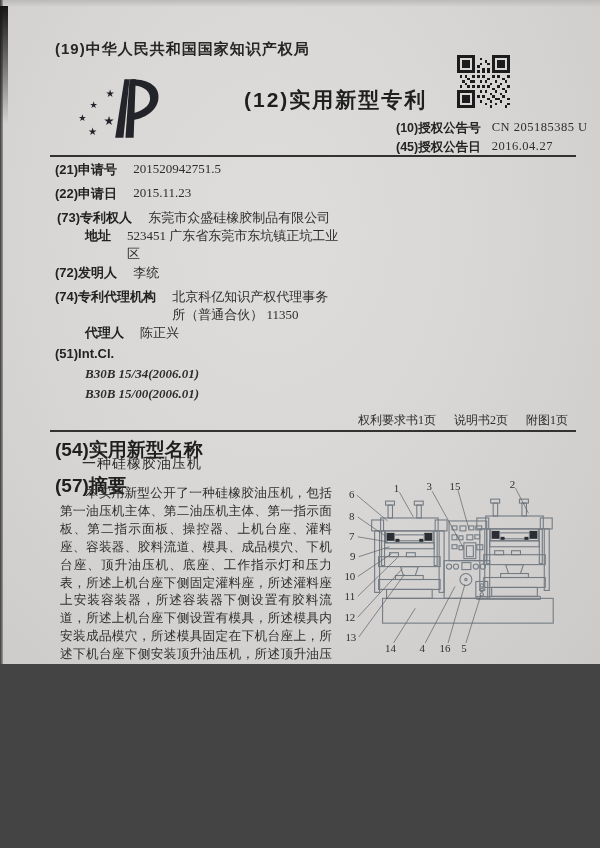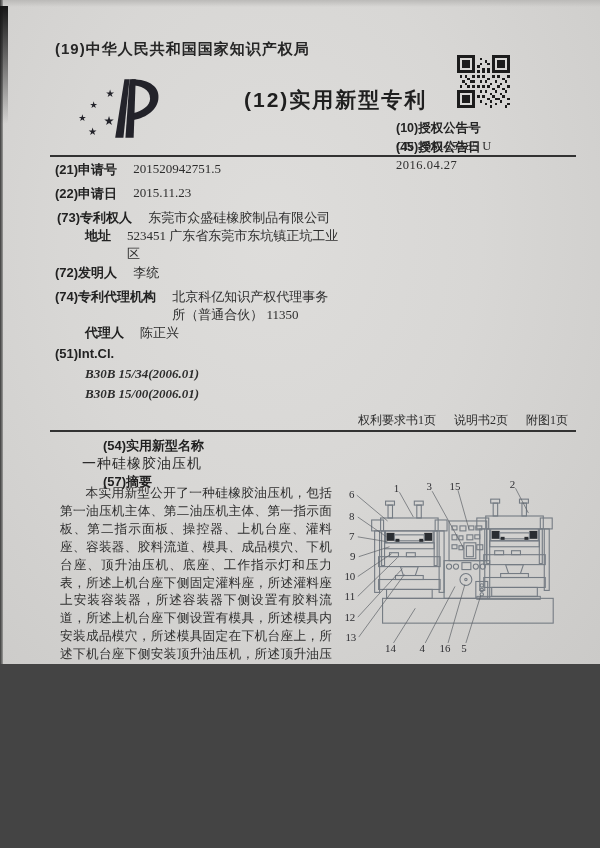--- a/index.html
+++ b/index.html
@@ -12,31 +12,31 @@
   
   .edge-left{left:0;top:0;width:3px;height:848px;background:linear-gradient(to right,#3a3a3a,#9a9a98);}
   .corner-tl{left:0;top:6px;width:8px;height:118px;background:linear-gradient(to bottom,#161616,rgba(70,70,70,0));border-radius:0 0 4px 0;}
   .edge-top{left:0;top:0;width:600px;height:7px;background:linear-gradient(to bottom,#bbbab8,rgba(216,215,213,0));}
   .edge-bottom{left:0;top:833px;width:600px;height:15px;background:linear-gradient(to bottom,rgba(120,120,118,0),#8d8d8b 60%,#7c7c7a);}
   
   .hei{font-family:"Liberation Sans", sans-serif;font-weight:bold;}
   .song{font-family:"Liberation Serif", serif;}
   .office-line{left:55px;top:40px;font-size:15px;letter-spacing:1px;color:#262626;}
   .doc-title{left:232px;top:86px;font-size:21px;letter-spacing:2px;color:#1f1f1f;margin-left:12px;}
-  .pub-row{left:396px;display:flex;gap:2px;font-size:12.5px;white-space:nowrap;flex-direction:column;}
+  .pub-row{left:396px;display:flex;gap:11px;font-size:12.5px;white-space:nowrap;}
   .pub-row .lbl{color:#232323;}
   .pub-row .val{font-size:12.5px;color:#2e2e2e;letter-spacing:.5px;}
   .rule{left:50px;width:526px;height:2px;background:#323232;}
   .row{display:flex;gap:16px;font-size:13px;white-space:nowrap;}
   .row .lbl{color:#222;}
   .row .val{color:#2d2d2d;}
   .wrapval{white-space:normal;line-height:18px;}
   .intcl{font-style:italic;font-weight:bold;font-size:13px;color:#2d2d2d;}
   .pages{left:358px;top:412px;display:flex;gap:18px;font-size:12px;color:#2c2c2c;white-space:nowrap;justify-content:space-between;}
-  .sec-label{font-size:13px;color:#1f1f1f;margin-left:48px;}
+  .sec-label{font-size:19px;color:#1f1f1f;}
   .title-val{left:82px;top:455px;font-size:14px;color:#2b2b2b;letter-spacing:1px;}
   .abstract{
     left:60px;top:485px;width:272px;font-size:12.7px;line-height:17.9px;
     text-align:justify;text-indent:2em;color:#2e2e2e;
   }
   .side-code{
     left:40px;top:846px;transform:rotate(-90deg);transform-origin:0 0;
     font-size:11.5px;letter-spacing:.5px;color:#4b4b4b;white-space:nowrap;
   }
   svg text{font-family:"Liberation Serif", serif;}

